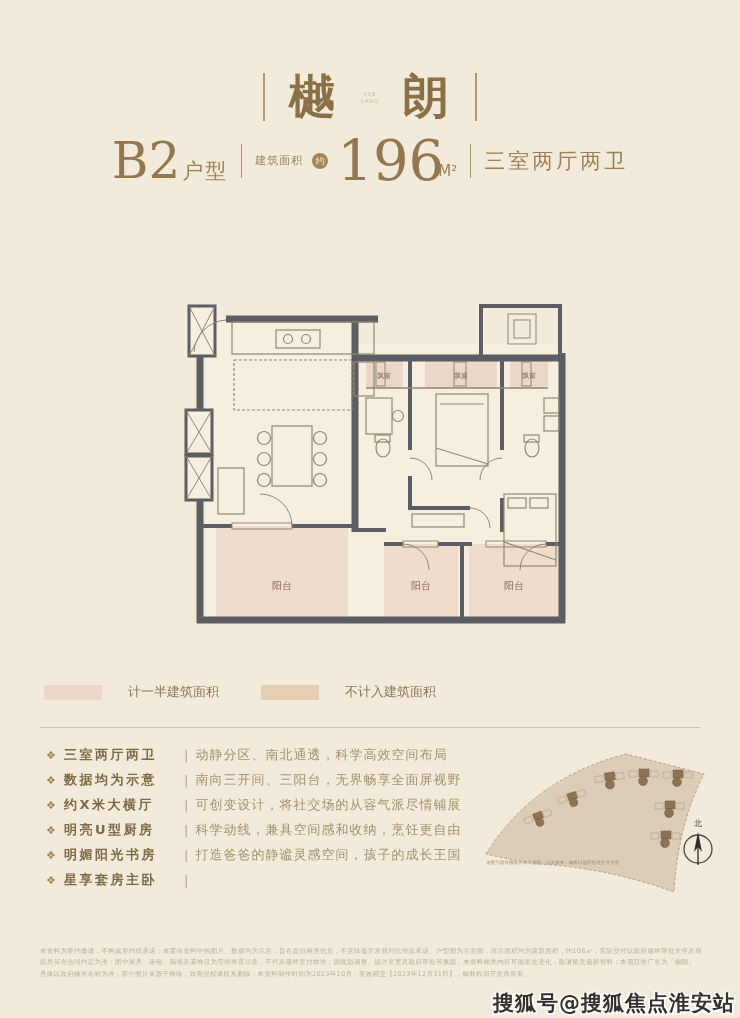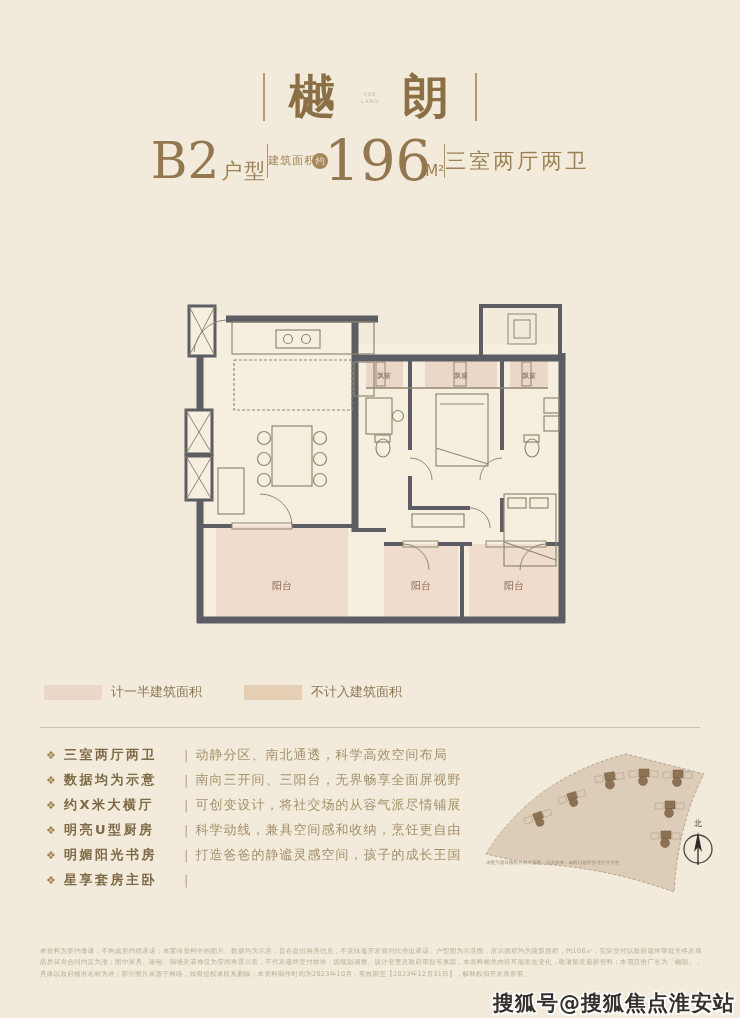--- a/index.html
+++ b/index.html
@@ -12,38 +12,38 @@
   
   .title-row{ position:absolute; top:66px; left:0; width:100%;
     display:flex; align-items:center; justify-content:center; gap:24px; }
   .title-bar{ width:2px; height:48px; background:#9a8054; opacity:.75; }
   .title-char{ font-family:"DejaVu Serif","Liberation Serif",serif;
     font-size:46px; color:#8b7046; font-weight:600; letter-spacing:2px; }
   .title-mark{ display:flex; flex-direction:column; align-items:center;
     gap:1px; color:#b7a584; font-size:5px; line-height:1.2; letter-spacing:1px; opacity:.8; }
   
   .spec-row{ position:absolute; top:136px; left:0; width:100%;
-    display:flex; align-items:center; justify-content:center; color:#9c7f53; }
+    display:flex; align-items:center; justify-content:center; gap:13px; color:#9c7f53; }
   .spec-b2{ font-family:"DejaVu Serif","Liberation Serif",serif; font-size:50px; color:#937750; line-height:1; }
   .spec-unit-small{ font-size:21px; letter-spacing:2px; margin-left:2px; }
   .spec-div{ width:1px; height:34px; background:#ab9268; }
   .spec-areaprefix{ display:flex; font-size:11px; line-height:1.35; letter-spacing:1px; }
   .spec-approx{ width:16px; height:16px; border-radius:50%; background:#a5875a; color:#f4eedd;
     font-size:9px; display:flex; align-items:center; justify-content:center; margin-left:-4px; }
   .spec-area{ font-family:"DejaVu Serif","Liberation Serif",serif; font-size:56px; color:#937750; line-height:.9; margin-left:-4px; }
   .spec-m2{ font-size:15px; align-self:flex-end; margin:0 0 6px -6px; }
   .spec-rooms{ font-size:21px; letter-spacing:3px; }
   .baseline{ display:flex; align-items:baseline; }
   
   .plan{ position:absolute; left:170px; top:298px; }
   .plan text{ font-family:"DejaVu Sans","Liberation Sans",sans-serif; fill:#8a6a52; }
   
   .legend{ position:absolute; left:44px; top:683px; display:flex; align-items:center; gap:14px;
     font-size:13px; color:#8d7650; }
-  .legend .item{ display:flex; align-items:center; gap:9px; margin-right:28px;justify-content:center; }
+  .legend .item{ display:flex; align-items:center; gap:26px; margin-right:28px;justify-content:center; }
   .swatch{ width:58px; height:15px; }
   .rule{ position:absolute; left:40px; top:727px; width:660px; height:1px; background:#ccc2ab; }
   
   .features{ position:absolute; left:46px; top:746px; display:flex; flex-direction:column; gap:7px; }
   .feat{ display:flex; align-items:center; font-size:13px; }
   .feat .bullet{ color:#a08352; font-size:11px; width:18px; }
   .feat .ftitle{ color:#7d6945; font-weight:bold; letter-spacing:2.5px; width:118px; }
   .feat .fsep{ color:#b6a484; margin:0 7px 0 2px; }
   .feat .fdesc{ color:#a4906c; letter-spacing:1px; }
   

